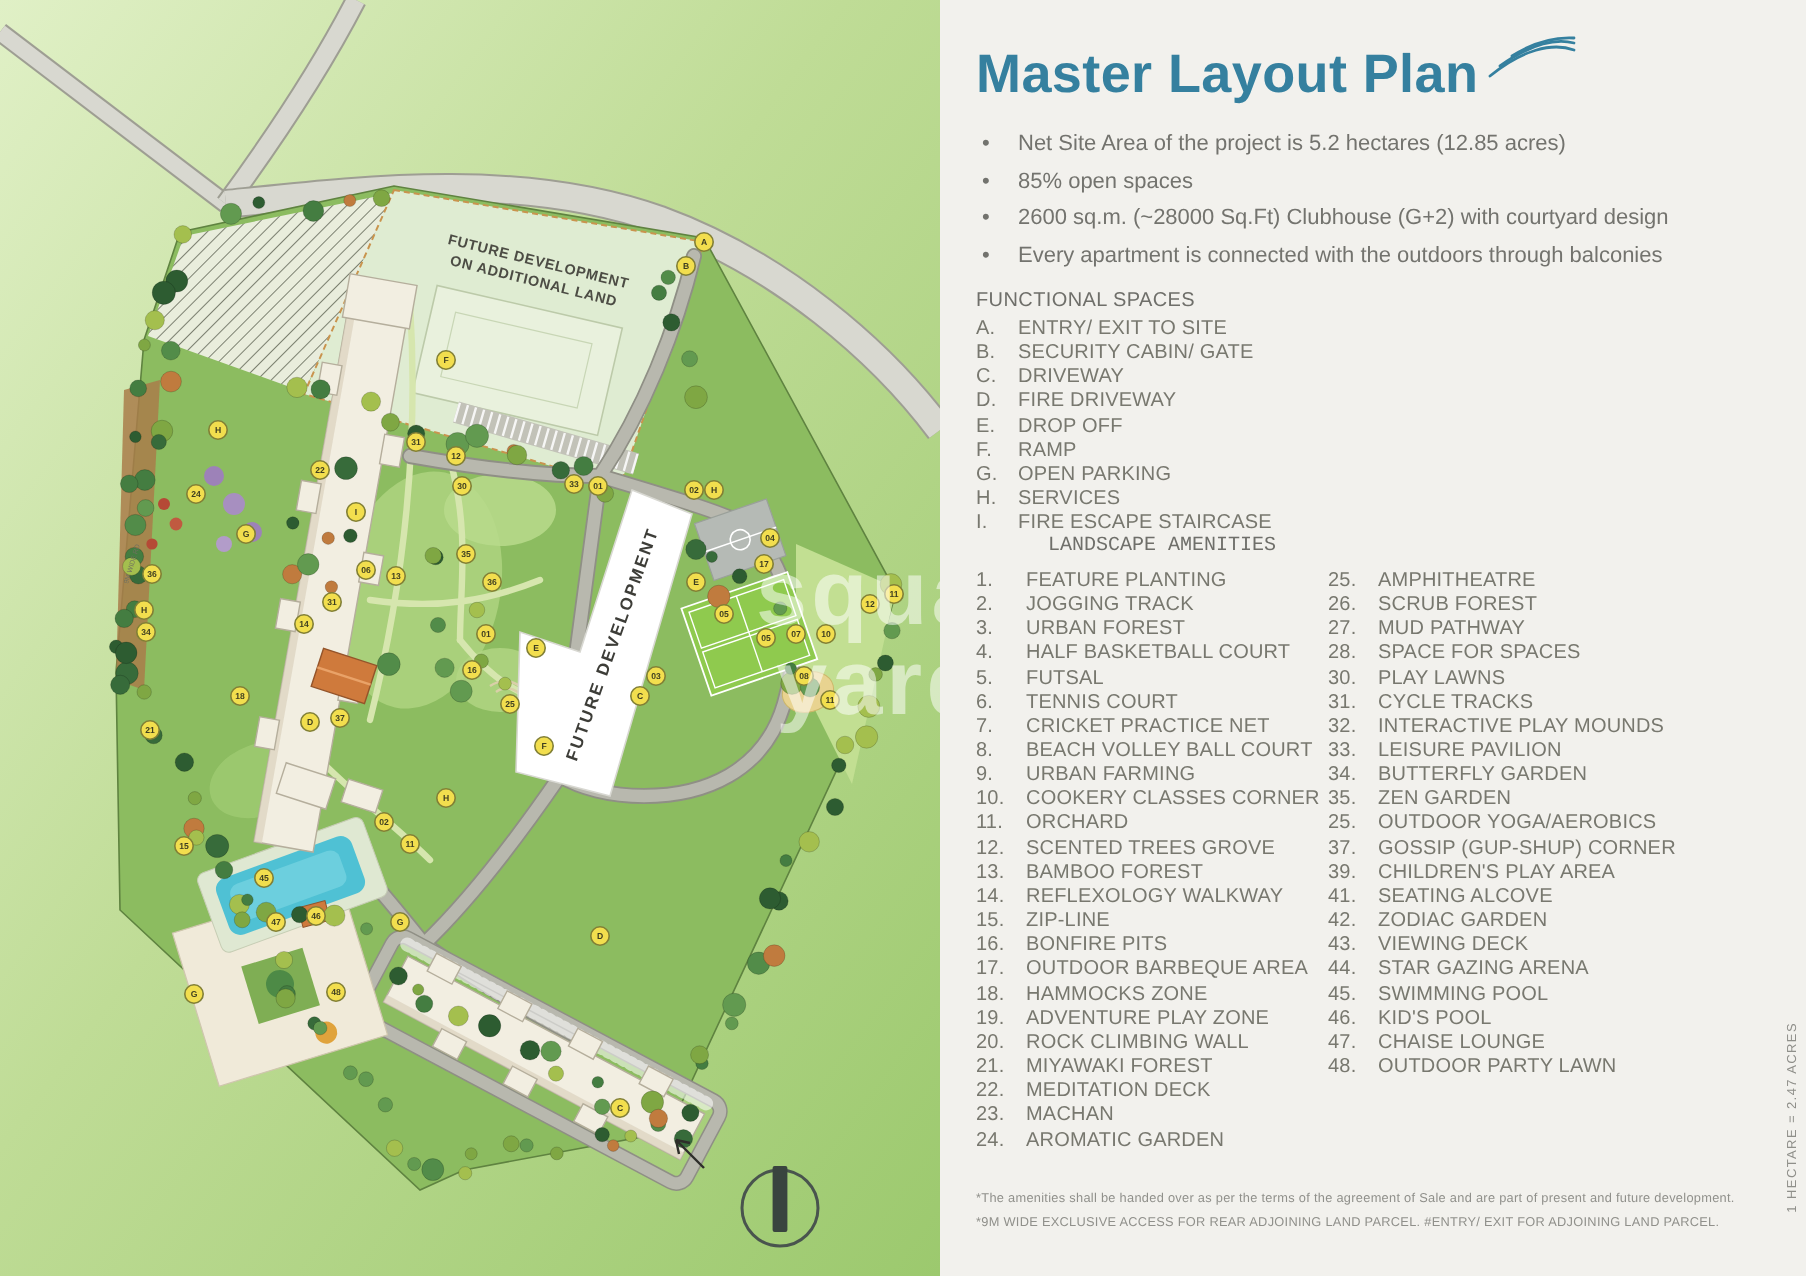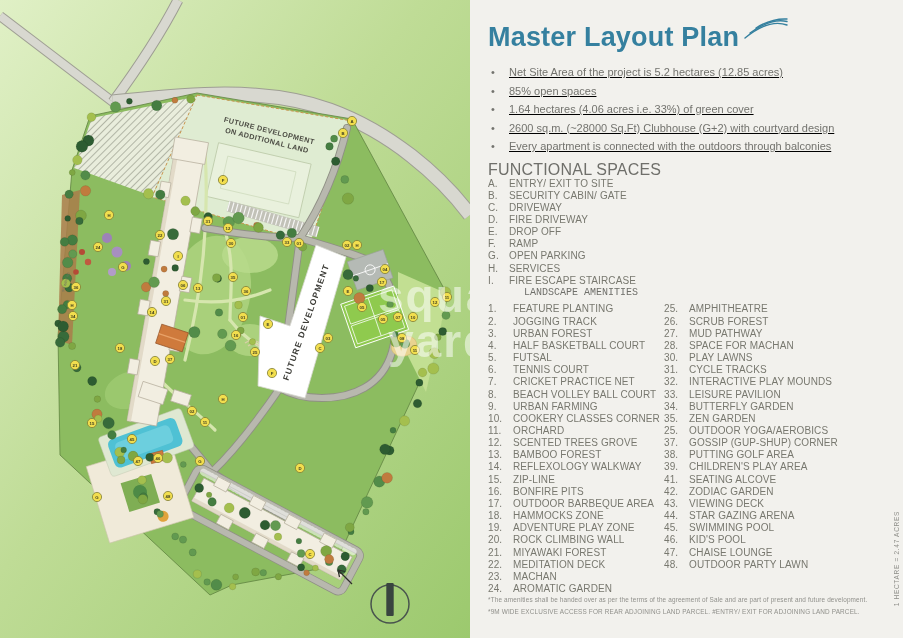--- a/index.html
+++ b/index.html
@@ -6,24 +6,24 @@
   .stage{position:relative;width:903px;height:638px;overflow:hidden;background:#f2f1ed;
          font-family:"Liberation Sans",sans-serif;}
   .map-wrap{position:absolute;left:0;top:0;width:470px;height:638px;overflow:hidden;}
   .map-wrap svg{display:block;}
   
   .panel{position:absolute;left:470px;top:0;width:433px;height:638px;box-sizing:border-box;
          padding:22px 0 0 18px;}
   .title-row{display:flex;align-items:flex-start;}
   .title{color:#35809f;font-size:27px;font-weight:600;letter-spacing:.2px;line-height:30px;}
   .swoosh{margin:-4px 0 0 4px;}
-  .bullets{list-style:none;margin:11px 0 0 0;padding:0;text-decoration:underline;}
+  .bullets{list-style:none;margin:11px 0 0 0;padding:0;}
   .bullets li{position:relative;padding-left:21px;font-size:11px;line-height:18.5px;color:#73736e;}
   .bullets li::before{content:"•";position:absolute;left:3px;color:#73736e;}
-  .fs-heading{margin-top:7px;font-size:16px;line-height:13px;color:#6f6f6a;letter-spacing:.2px;}
+  .fs-heading{margin-top:7px;font-size:10px;line-height:13px;color:#6f6f6a;letter-spacing:.2px;}
   .rows{margin-top:2px;}
   .row{display:flex;font-size:10px;line-height:12.15px;color:#78786f;letter-spacing:.1px;}
   .row .k{width:21px;flex:none;}
   .ls-heading{margin-left:36px;font-size:10px;line-height:12.5px;color:#6f6f6a;font-family:Liberation Mono, monospace;}
   .cols{display:flex;margin-top:2px;}
   .c1{width:176px;flex:none;}
   .c2{flex:1;}
   .row .n{width:25px;flex:none;}
   .footnotes{position:absolute;left:18px;bottom:20px;width:392px;font-size:6.4px;
              line-height:12px;color:#90908b;letter-spacing:.15px;}
@@ -506,21 +506,20 @@
           <path d="M7,15 C21,5 34,1 44,3.5"></path>
           <path d="M13,10 C24,3 35,0.5 44,1"></path>
         </g>
       </svg>
     </div>
 
     <ul class="bullets">
 
     <li>Net Site Area of the project is 5.2 hectares (12.85 acres)</li>
         <li>85% open spaces</li>
-        <li>1.64 hectares (4.06 acres i.e. 33%) of green cover</li>
         <li>2600 sq.m. (~28000 Sq.Ft) Clubhouse (G+2) with courtyard design</li>
         <li>Every apartment is connected with the outdoors through balconies</li>
       </ul>
 
     <div class="fs-heading">FUNCTIONAL SPACES</div>
 
     <div class="rows">
 
         <div class="row">
           <span class="k">A.</span>
@@ -705,21 +704,21 @@
             <span>SCRUB FOREST</span>
           </div>
 
           <div class="row">
             <span class="n">27.</span>
             <span>MUD PATHWAY</span>
           </div>
 
           <div class="row">
             <span class="n">28.</span>
-            <span>SPACE FOR MACHAN</span>
+            <span>SPACE FOR SPACES</span>
           </div>
 
 
           <div class="row">
             <span class="n">30.</span>
             <span>PLAY LAWNS</span>
           </div>
 
           <div class="row">
             <span class="n">31.</span>
@@ -749,24 +748,20 @@
           <div class="row">
             <span class="n">25.</span>
             <span>OUTDOOR YOGA/AEROBICS</span>
           </div>
 
           <div class="row">
             <span class="n">37.</span>
             <span>GOSSIP (GUP-SHUP) CORNER</span>
           </div>
 
-          <div class="row">
-            <span class="n">38.</span>
-            <span>PUTTING GOLF AREA</span>
-          </div>
 
           <div class="row">
             <span class="n">39.</span>
             <span>CHILDREN'S PLAY AREA</span>
           </div>
 
 
           <div class="row">
             <span class="n">41.</span>
             <span>SEATING ALCOVE</span>

